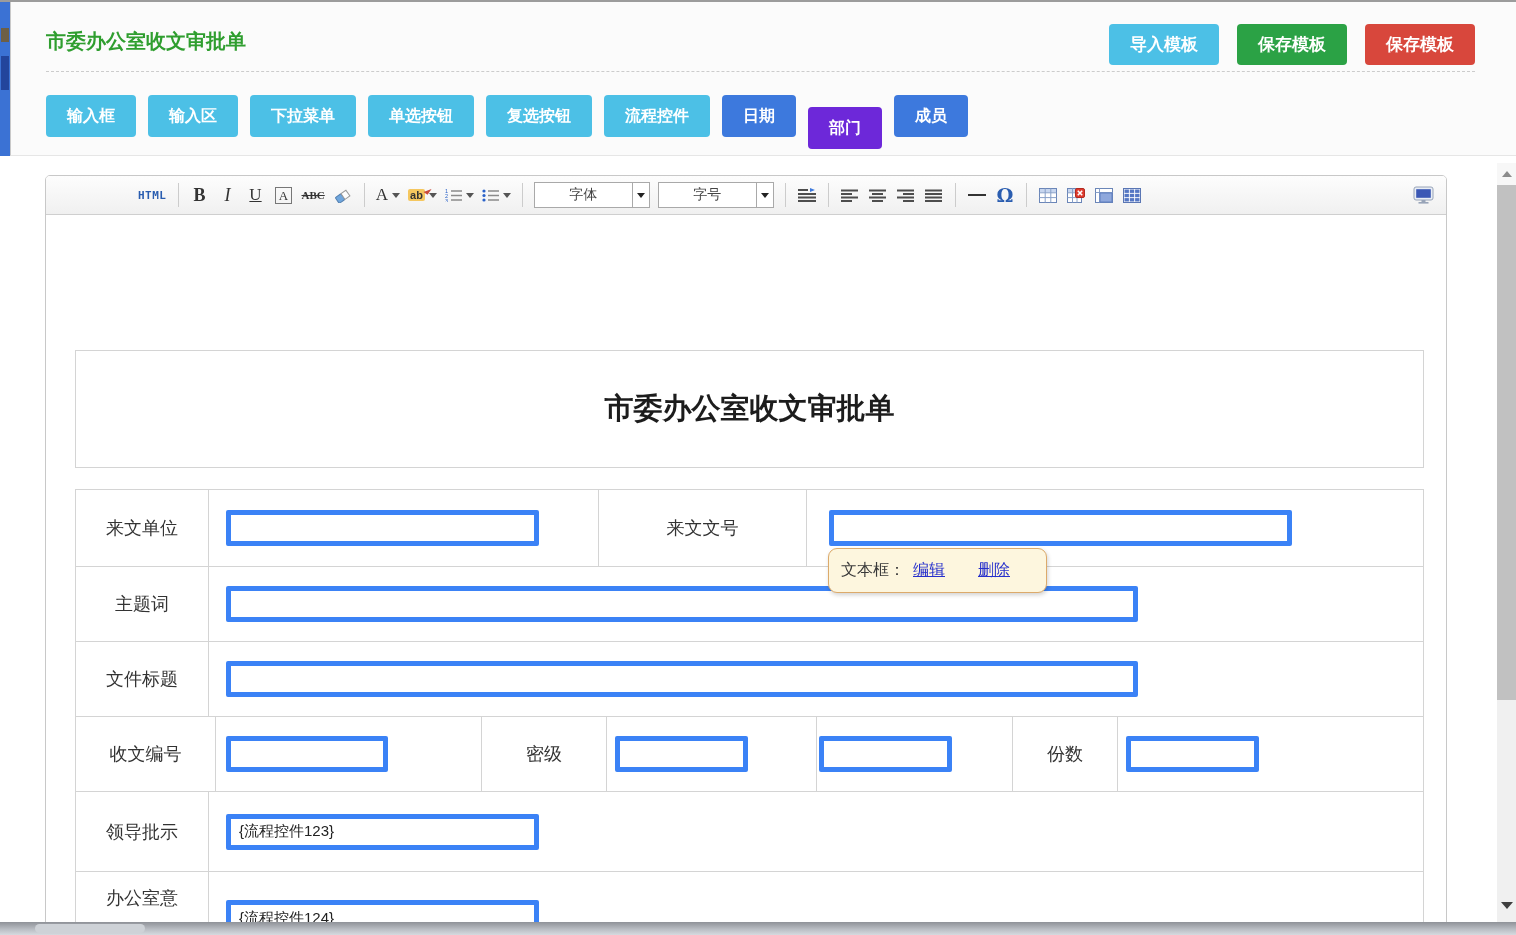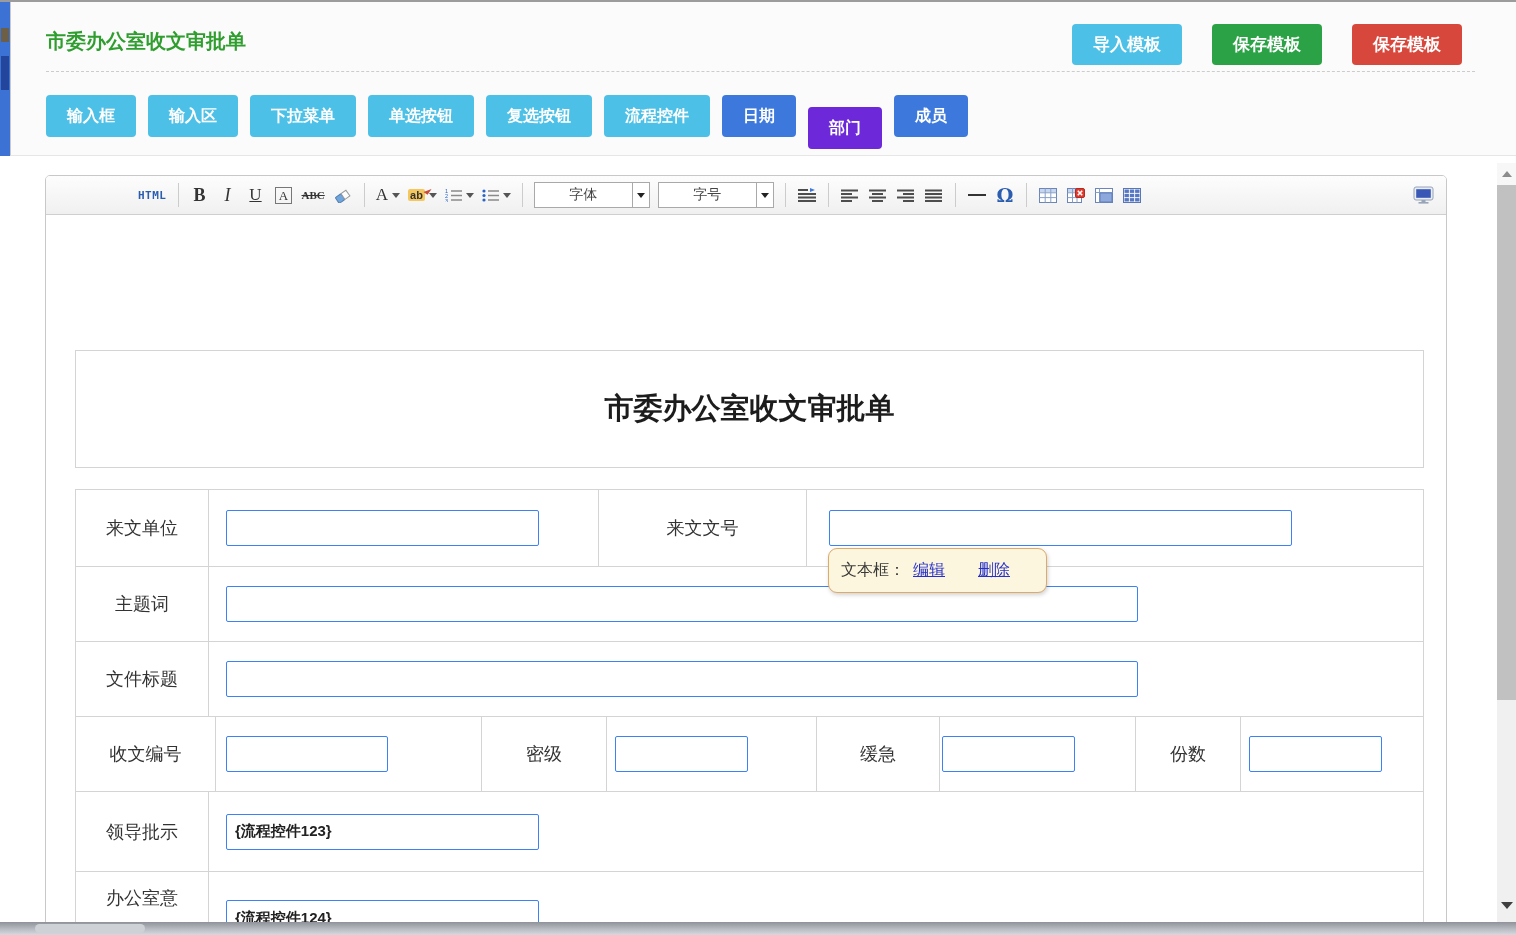--- a/index.html
+++ b/index.html
@@ -13,21 +13,21 @@
   
   .left-strip { position:absolute; left:0; top:0; width:10px; height:156px; background:#3b72d4; z-index:4; }
   .left-strip .m1 { position:absolute; left:1px; top:28px; width:8px; height:14px; background:#7a5a22; opacity:.8; }
   .left-strip .m2 { position:absolute; left:1px; top:56px; width:8px; height:34px; background:#23459c; }
 
   
   .header { position:absolute; left:10px; top:2px; width:1506px; height:154px;
     background:#fbfbfb; border-left:1px solid #c9c9c9; border-bottom:1px solid #e6e6e6; z-index:3; }
   .page-title { position:absolute; left:35px; top:26px; font-family:"Liberation Serif", serif;
     font-weight:bold; font-size:20px; color:var(--title_green,#2f9e2f); }
-  .actions { position:absolute; right:54px; top:22px; display:flex; gap:30px; }
+  .actions { position:absolute; right:41px; top:22px; display:flex; gap:18px; }
   .btn { display:flex; align-items:center; justify-content:center; height:41px; padding:0 21px;
     border:none; border-radius:4px; color:#fff; font-family:"Liberation Serif", serif;
     font-weight:bold; font-size:17px; cursor:pointer; white-space:nowrap; }
   .btn-info    { background:var(--info,#4cc0e6); }
   .btn-primary { background:var(--primary,#3d79dd); }
   .btn-success { background:var(--success,#2ba245); }
   .btn-danger  { background:var(--danger,#d8473c); }
   .dashed-divider { position:absolute; left:35px; right:41px; top:69px; border-top:1px dashed #ccc; }
   .components { position:absolute; left:35px; top:93px; display:flex; gap:12px; }
   .components .btn { height:42px; font-size:16px; }
@@ -67,22 +67,22 @@
 
   .form-title-box { position:absolute; left:29px; top:135px; width:1349px; height:118px;
     border:1px solid #d4d4d4; display:flex; align-items:center; justify-content:center; }
   .form-title { font-size:29px; font-weight:bold; color:#1c1c1c; }
 
   .ftable { position:absolute; left:29px; top:274px; width:1349px; border:1px solid #d4d4d4; border-bottom:none; background:#fff; }
   .frow { display:flex; border-bottom:1px solid #d4d4d4; }
   .fcell { border-right:1px solid #d4d4d4; display:flex; align-items:center; }
   .fcell:last-child { border-right:none; }
   .flabel { justify-content:center; font-size:18px; color:#333; }
-  .tinput { height:36px; border:1px solid #3b82f6; border-radius:2px; background:#fff;
-    font-size:15px; color:#222; padding:0 8px; outline:none; font-family:"Liberation Sans", sans-serif;font-weight:bold; }
+  .tinput { height:36px; border:5px solid #3b82f6; border-radius:2px; background:#fff;
+    font-size:15px; color:#222; padding:0 8px; outline:none; font-family:"Liberation Sans", sans-serif; }
 
   
   .r1 { height:77px; } .r2 { height:75px; } .r3 { height:75px; } .r4 { height:75px; }
   .r5 { height:80px; } .r6 { height:110px; border-bottom:none; }
   .r6 .fcell { align-items:flex-start; }
   .r6 .flabel { justify-content:center; padding-top:14px; }
 
   
   .tooltip { position:absolute; left:782px; top:333px; width:219px; height:45px; z-index:6;
     background:#fdf6de; border:1px solid #dcaa6b; border-radius:9px; box-shadow:1px 2px 4px rgba(0,0,0,.18);
@@ -357,21 +357,20 @@
 
         <div class="frow r4">
           <div class="fcell flabel" style="width:140px;">收文编号</div>
           <div class="fcell" style="width:266px;">
             <input class="tinput" style="margin-left: 10px; width: 162px;">
           </div>
           <div class="fcell flabel" style="width:125px;">密级</div>
           <div class="fcell" style="width:210px;">
             <input class="tinput" style="margin-left: 8px; width: 133px;">
           </div>
-          <div class="fcell flabel" style="width:123px;">缓急</div>
           <div class="fcell" style="width:196px;">
             <input class="tinput" style="margin-left: 2px; width: 133px;">
           </div>
           <div class="fcell flabel" style="width:105px;">份数</div>
           <div class="fcell" style="flex:1;">
             <input class="tinput" style="margin-left: 8px; width: 133px;">
           </div>
         </div>
 
         <div class="frow r5">

